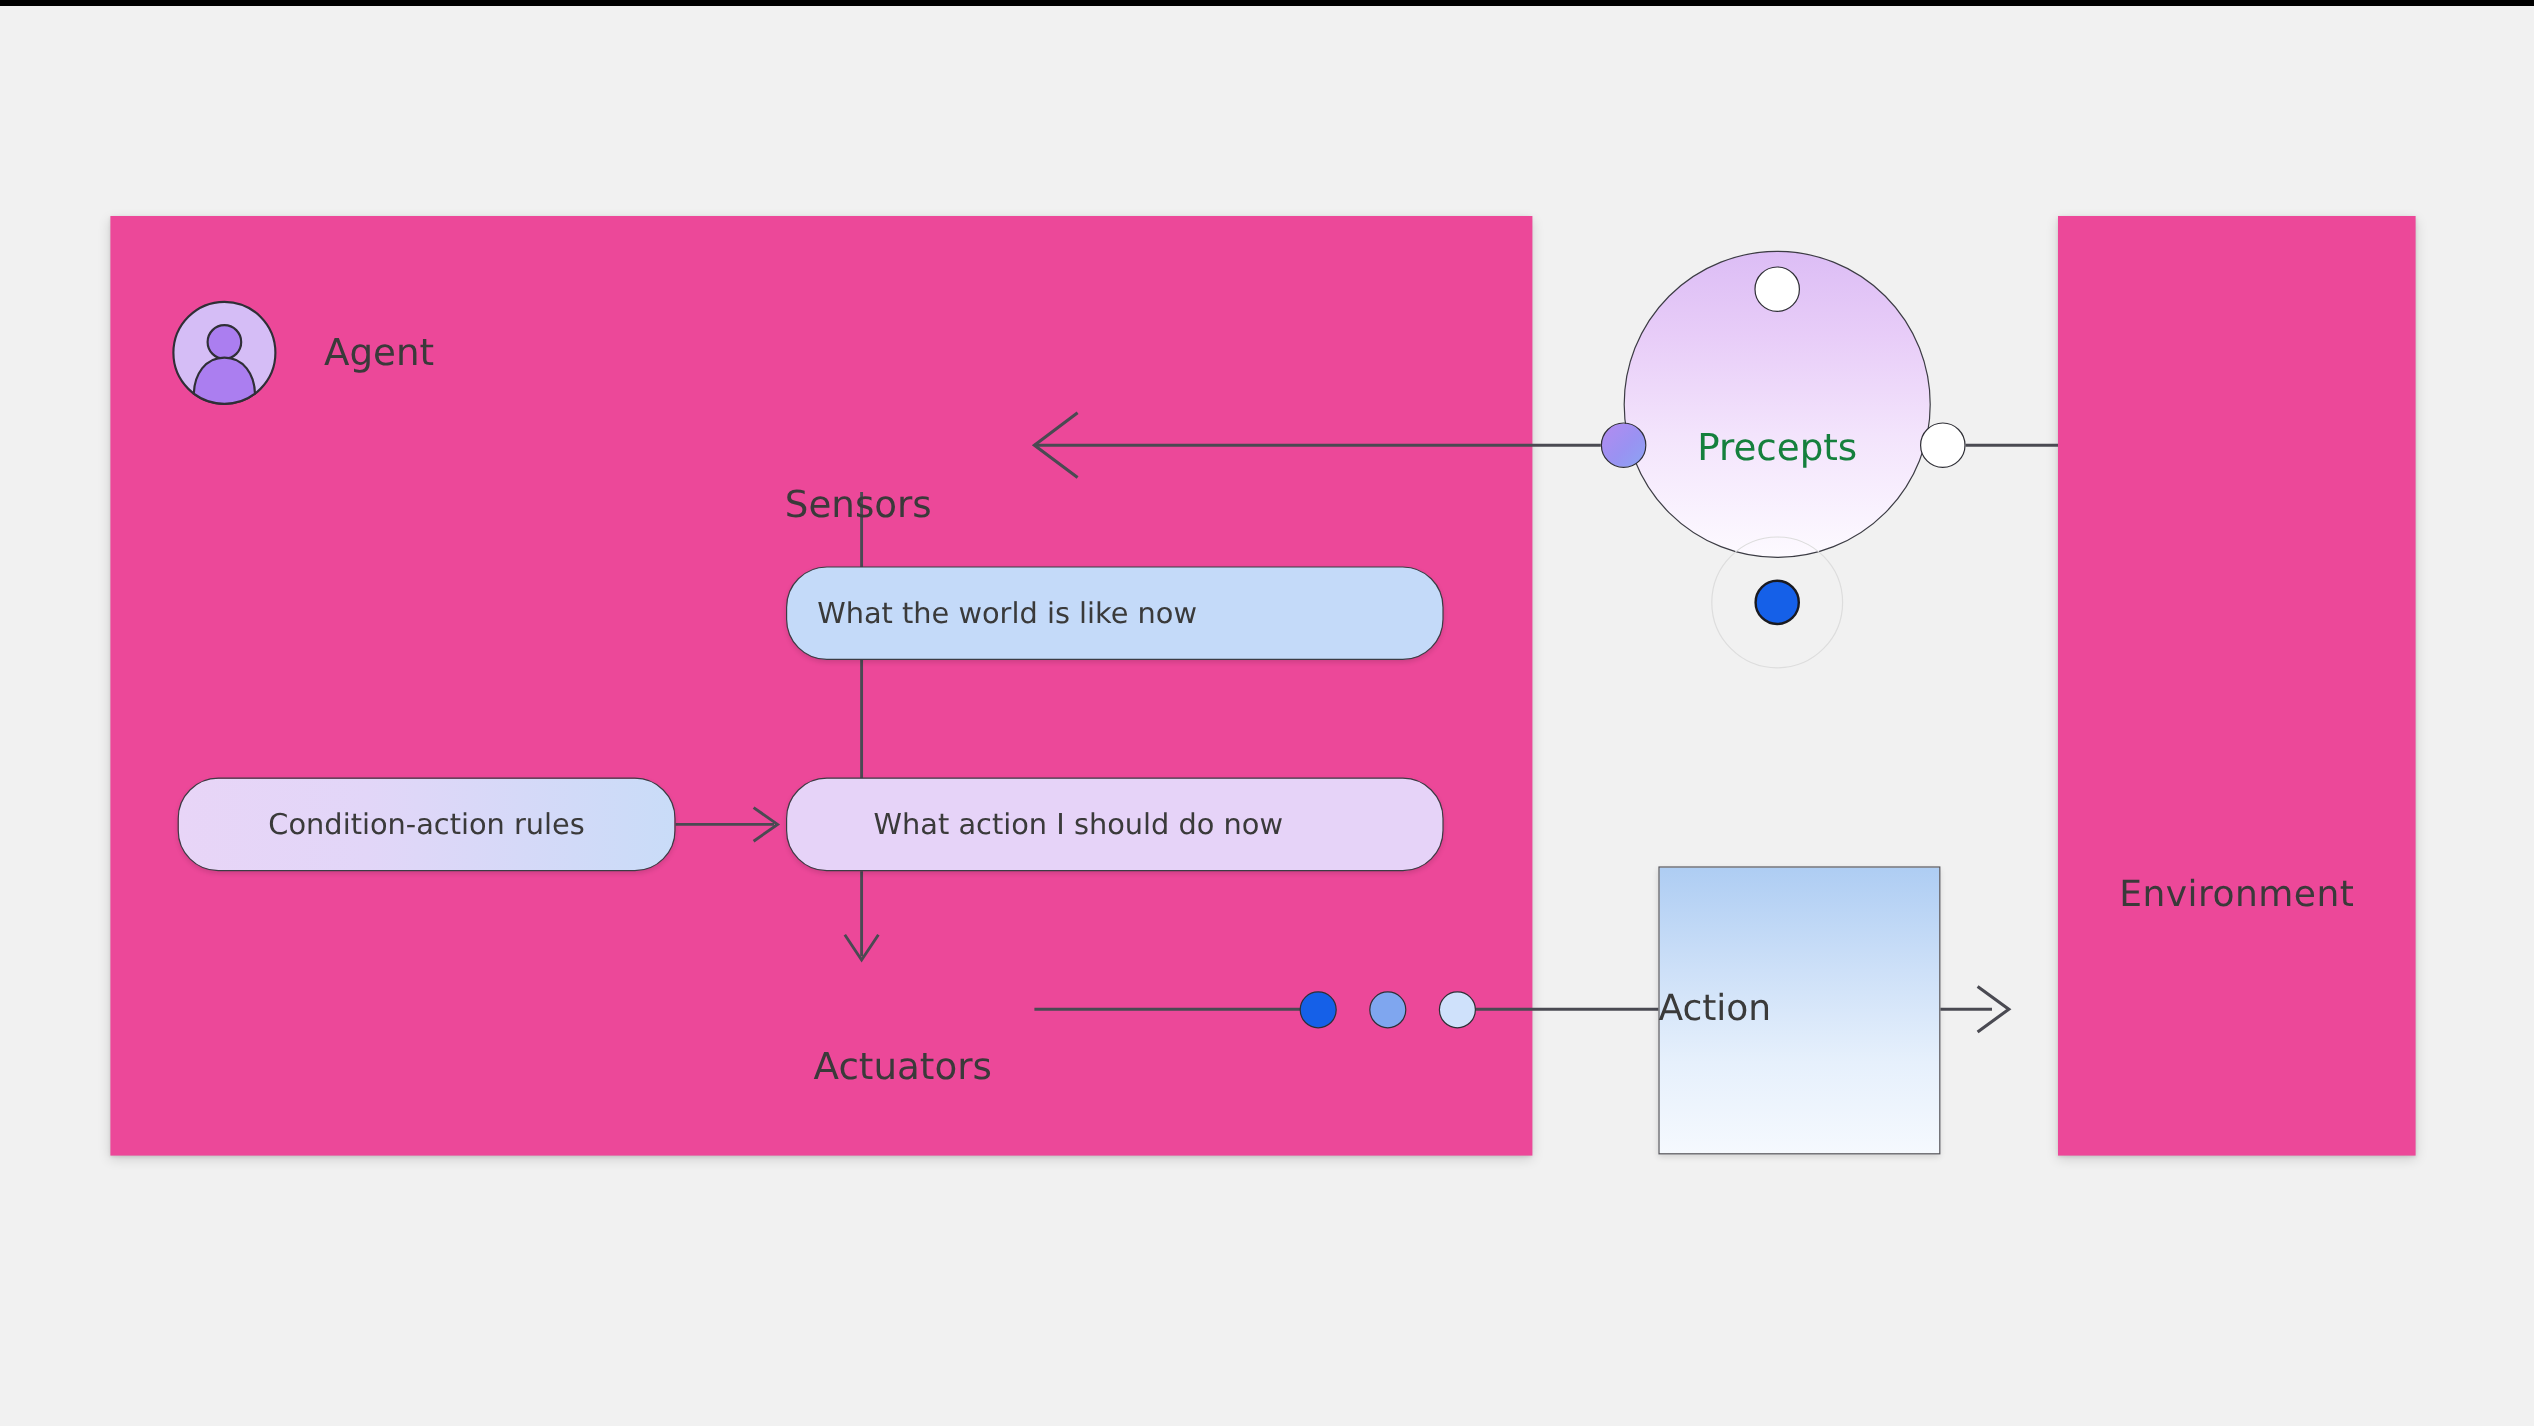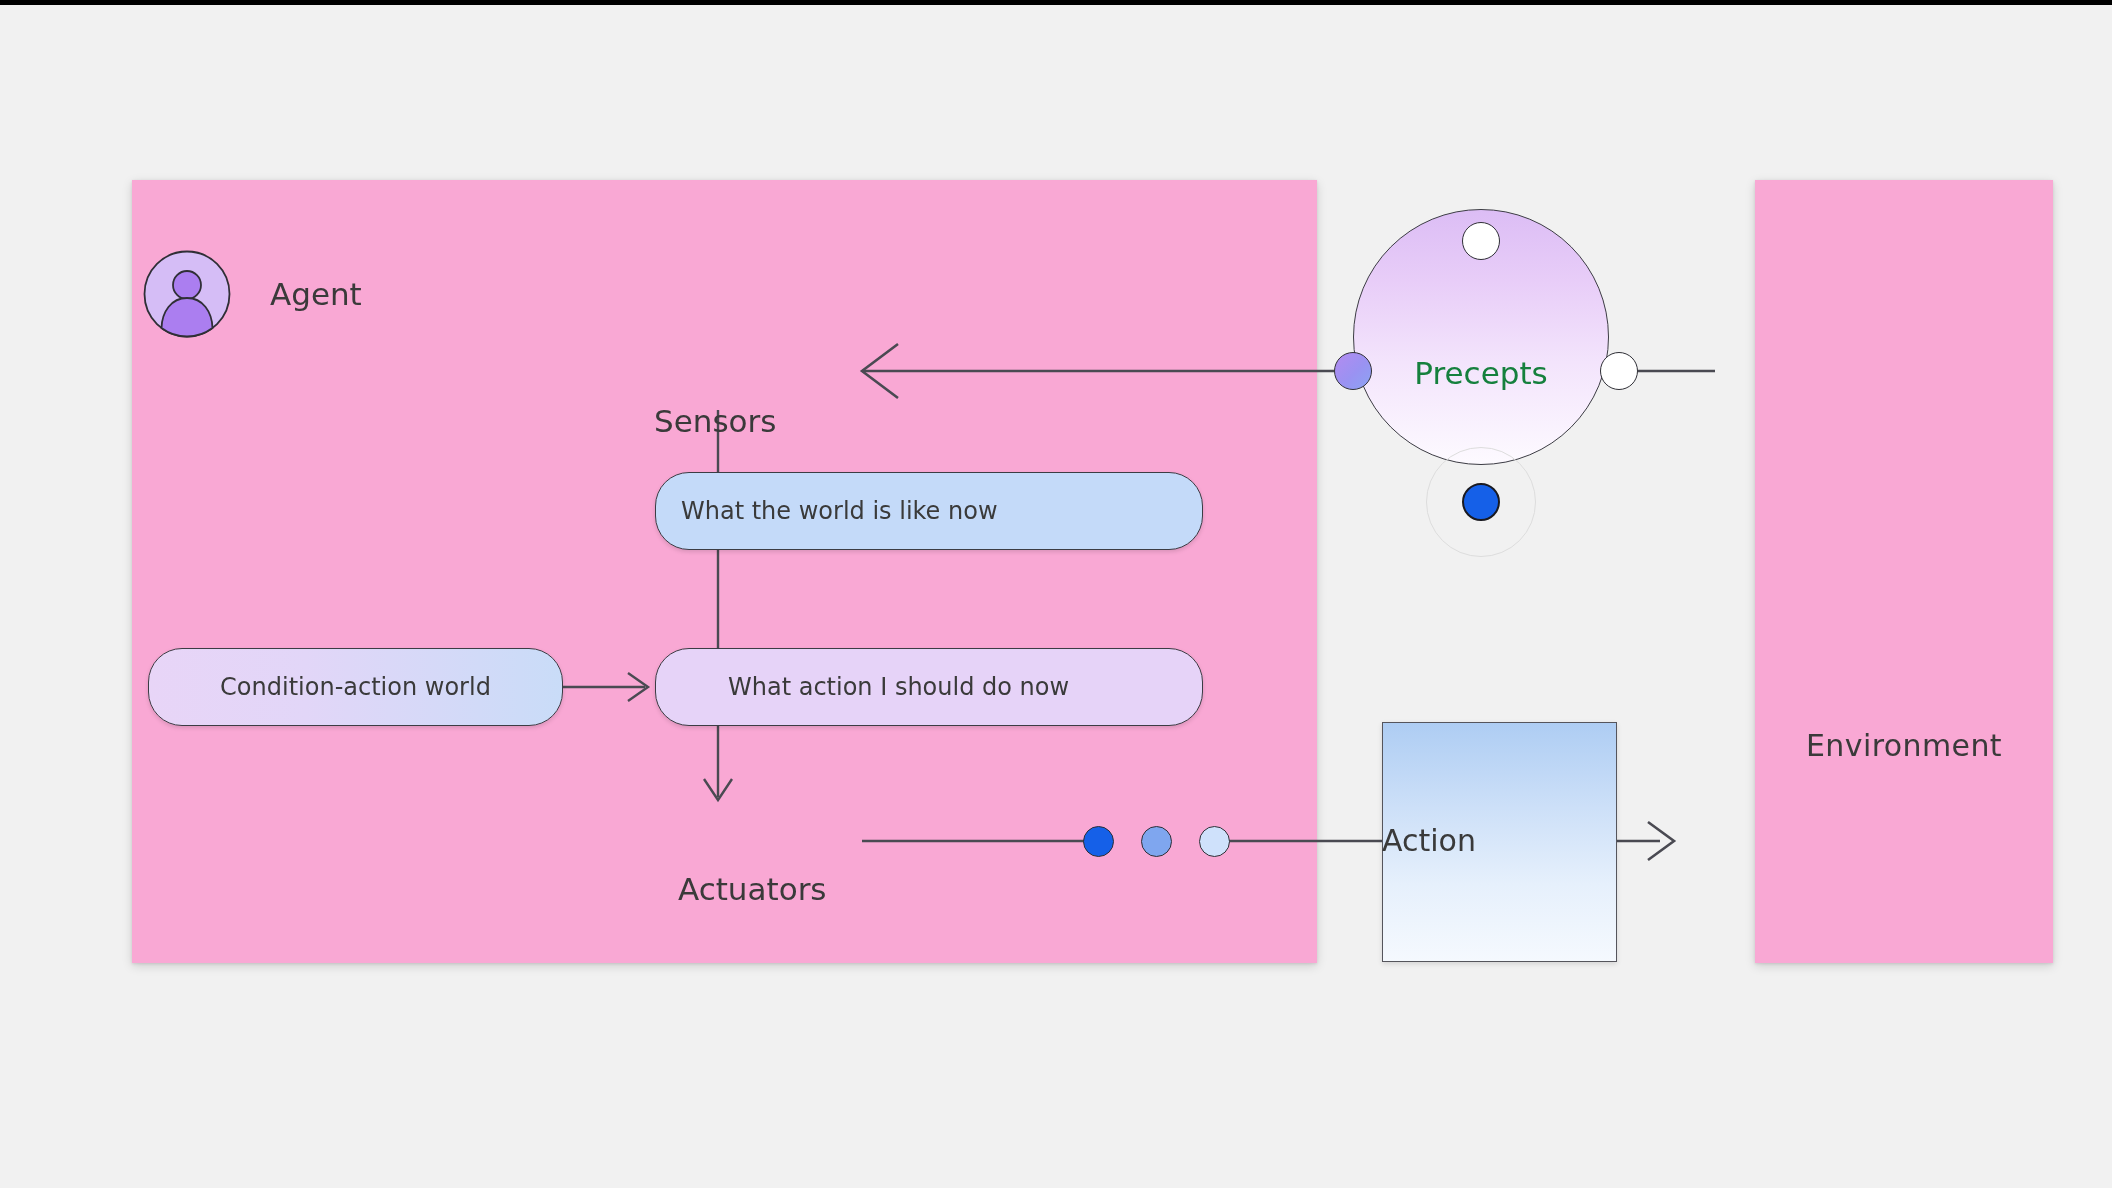--- a/index.html
+++ b/index.html
@@ -27,23 +27,22 @@
   #canvas {
     position: absolute;
     left: 0; top: 0;
     width: 2112px;
     height: 1188px;
   }
 
   
   .panel {
     position: absolute;
-    background: #f9a8d4;
+    background: #ec4899;
     box-shadow: 0 3px 10px rgba(0,0,0,0.14), 0 1px 3px rgba(0,0,0,0.10);
-    margin-left: 40px;
   }
   #agent-panel {
     left: 92px;
     top: 180px;
     width: 1185px;
     height: 783px;
   }
   #environment-panel {
     left: 1715px;
     top: 180px;
@@ -279,21 +278,21 @@
 
   <div class="pill" id="box-world">
     <span>What the world is like now</span>
   </div>
 
   <div class="pill" id="box-action-decide">
     <span>What action I should do now</span>
   </div>
 
   <div class="pill" id="box-rules">
-    <span>Condition-action world</span>
+    <span>Condition-action rules</span>
   </div>
 
   <div class="actuator-dot" id="dot-1"></div>
   <div class="actuator-dot" id="dot-2"></div>
   <div class="actuator-dot" id="dot-3"></div>
 
   <div id="precepts-circle"></div>
   <div id="precepts-label">Precepts</div>
   <div id="handle-bottom-halo"></div>
   <div class="handle" id="handle-top"></div>

